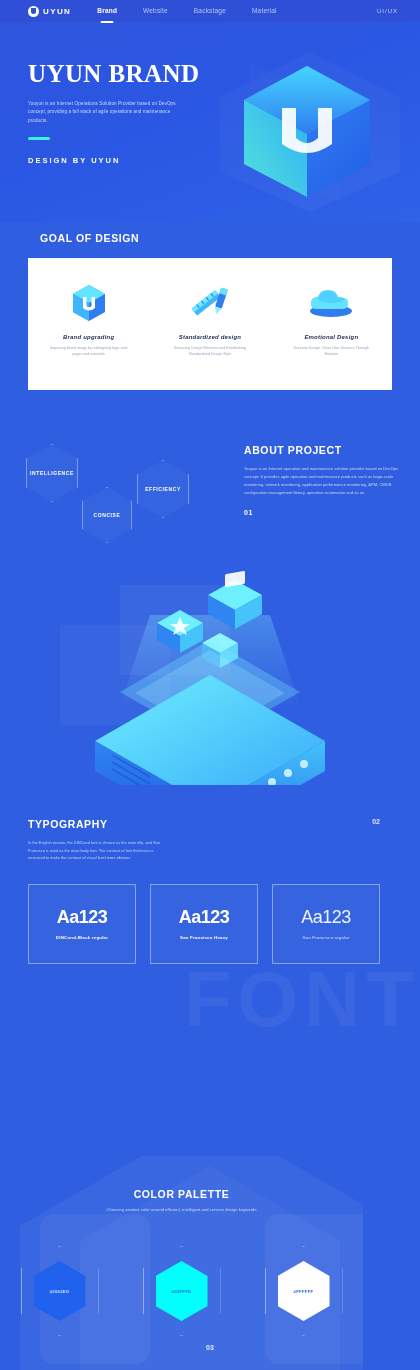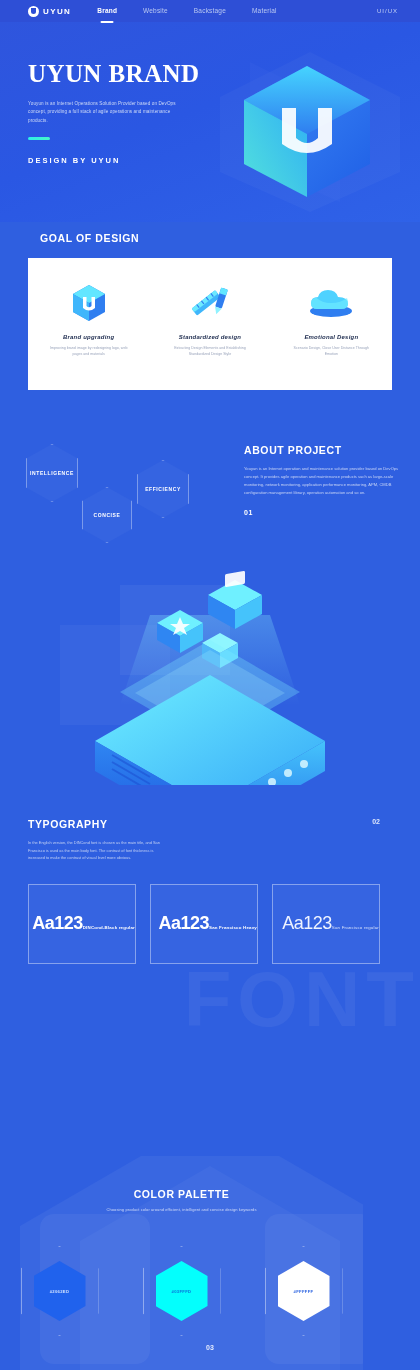--- a/index.html
+++ b/index.html
@@ -138,21 +138,21 @@
     font-family: "Liberation Sans Narrow","Liberation Sans", sans-serif;
     font-size: 7px; font-weight: bold; color: #dbe4fb;
   }
   .typo-desc {
     margin: 9px 0 0 28px; width: 140px; font-size: 3.9px;
     line-height: 1.95; color: #c3d0f4;
   }
   .typo-cards { display: flex; gap: 14px; padding: 0 28px; margin-top: 22px; }
   .typo-card {
     flex: 1; height: 80px; border: 1px solid rgba(255,255,255,.40);
-    display: flex; flex-direction: row; align-items: center; justify-content: flex-end;
+    display: flex; flex-direction: column; align-items: center; justify-content: center;
     background: rgba(255,255,255,.035);
   }
   .typo-sample { font-size: 18px; letter-spacing: -.5px; color: #fff; }
   .s-cond { font-family: "Liberation Sans Narrow","Liberation Sans", sans-serif; font-weight: bold; }
   .s-heavy { font-weight: bold; }
   .s-reg { font-weight: 300; color: #eef3ff; }
   .typo-label { margin-top: 7px; font-size: 4.4px; letter-spacing: .2px; }
   .l-bold { font-weight: bold; color: #fff; }
   .l-reg { color: #d6e0fa; }
 

